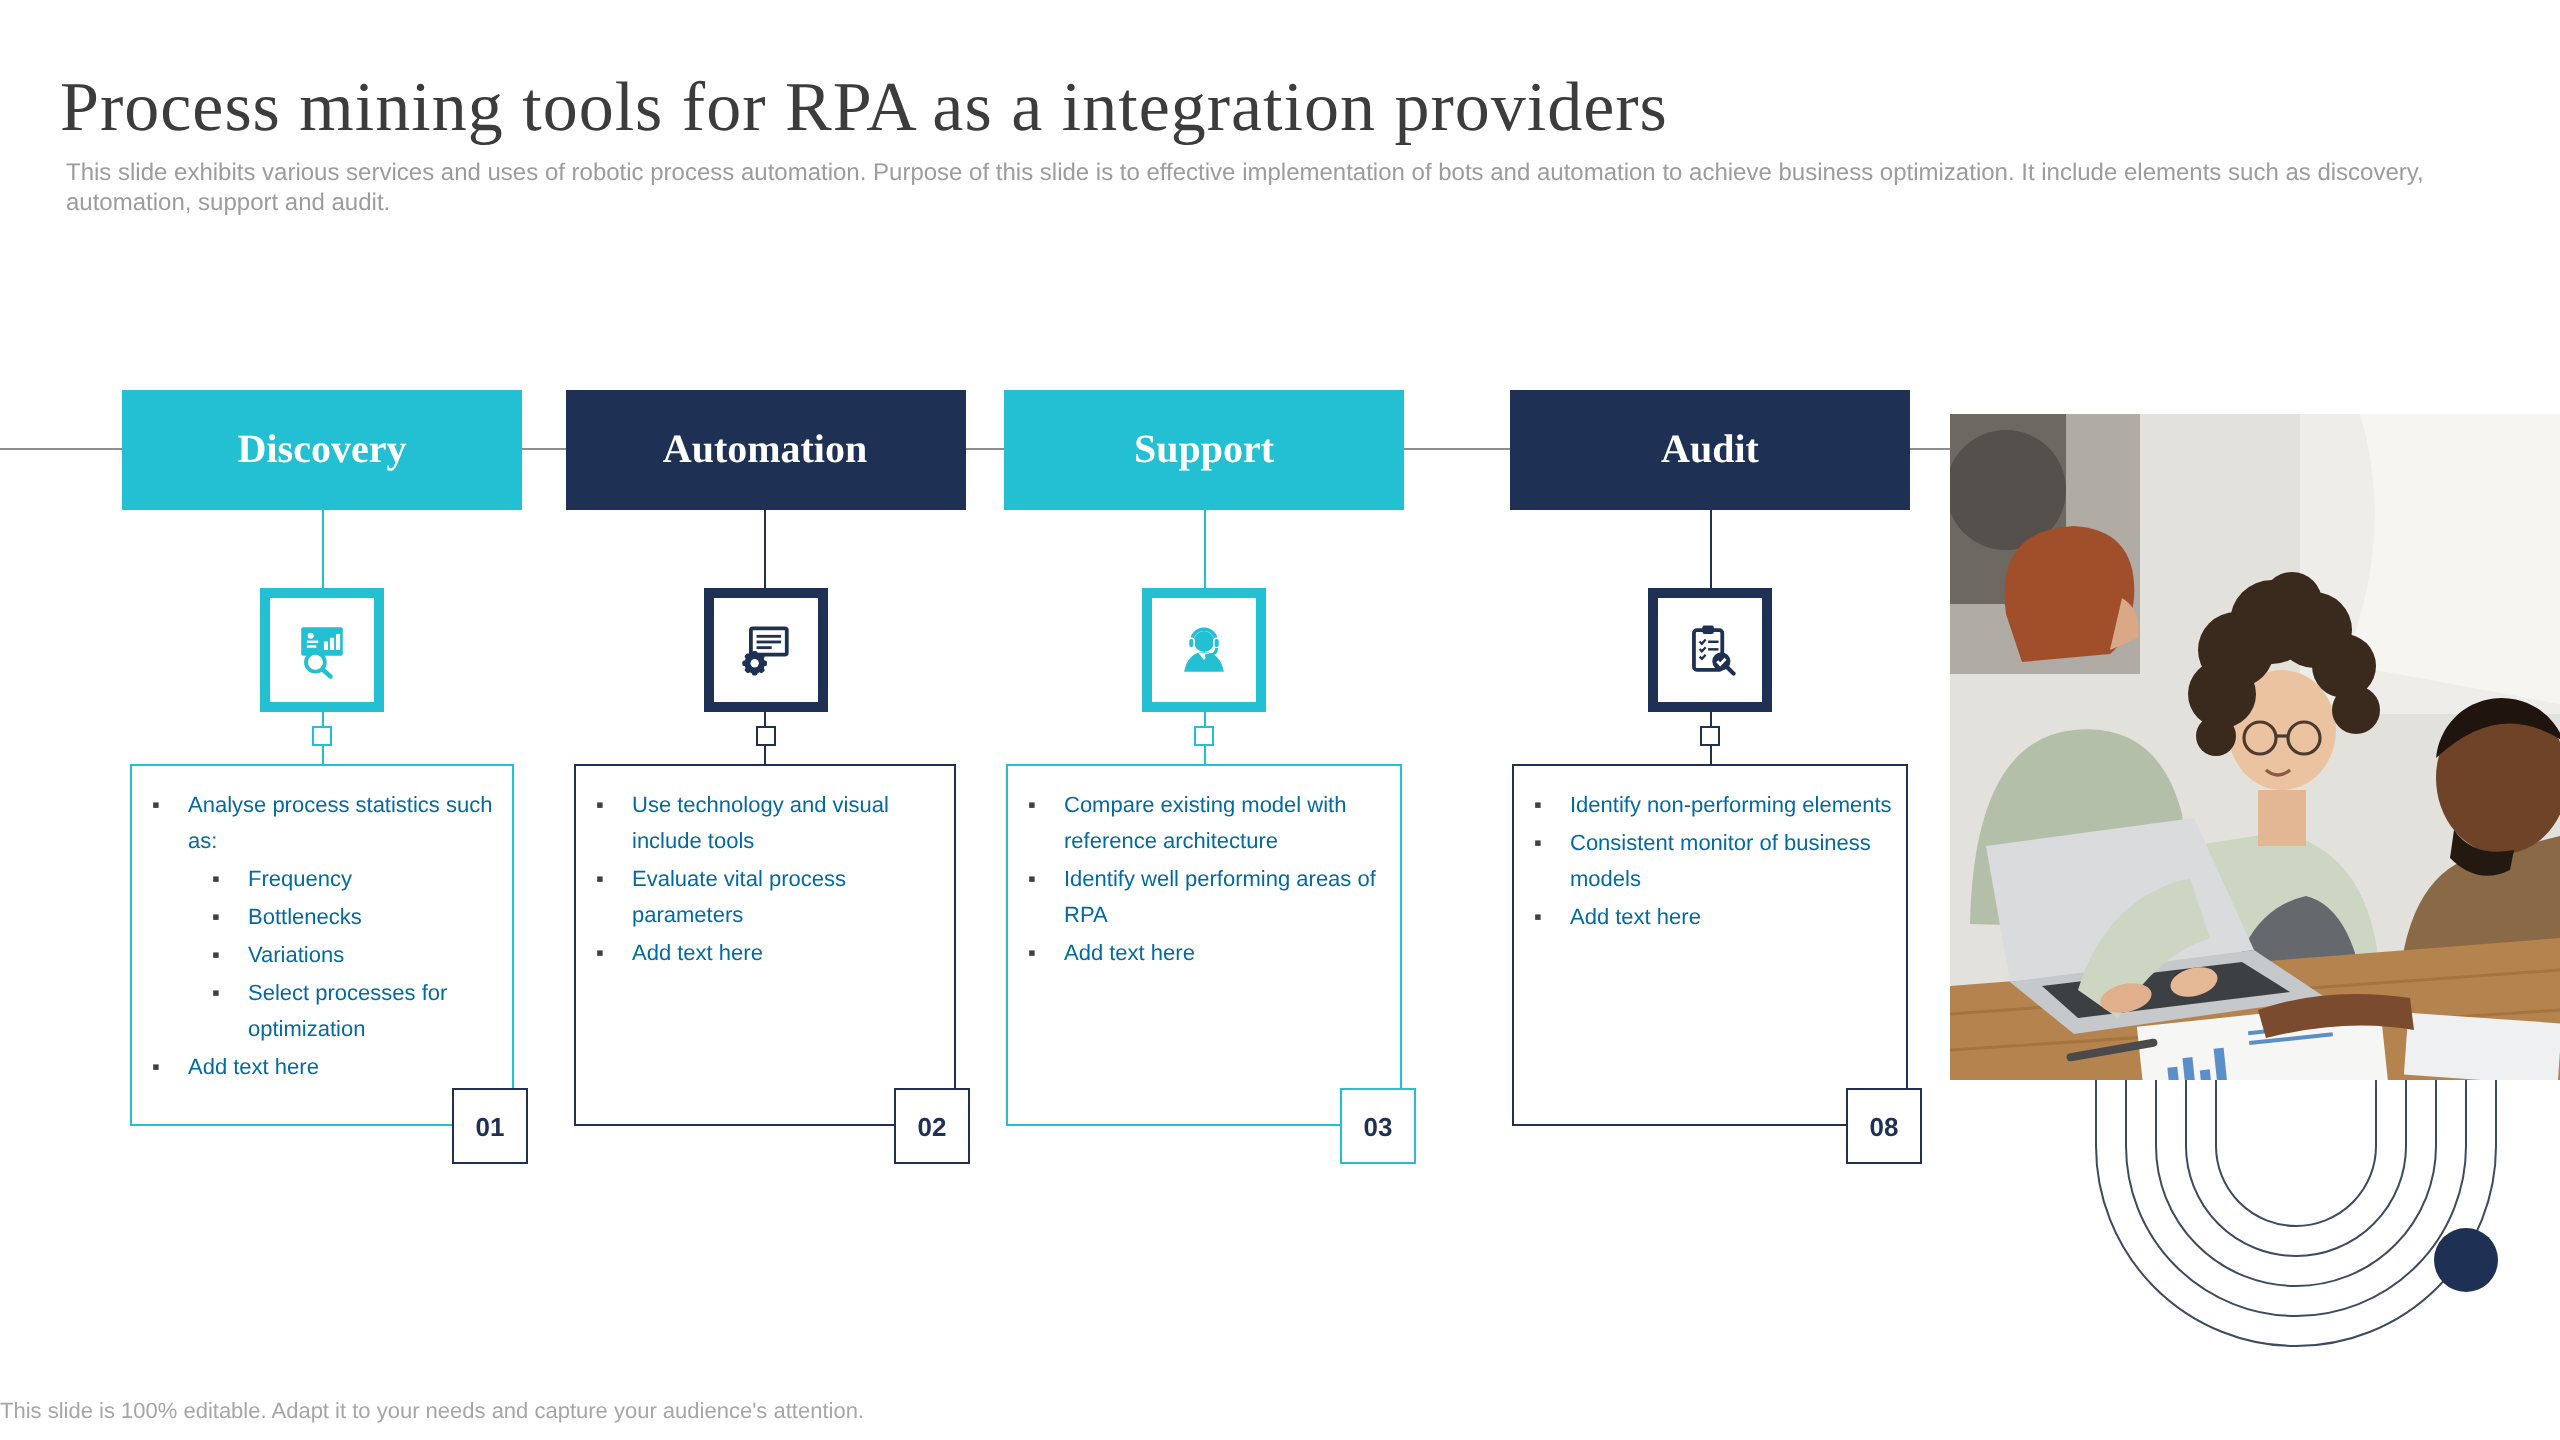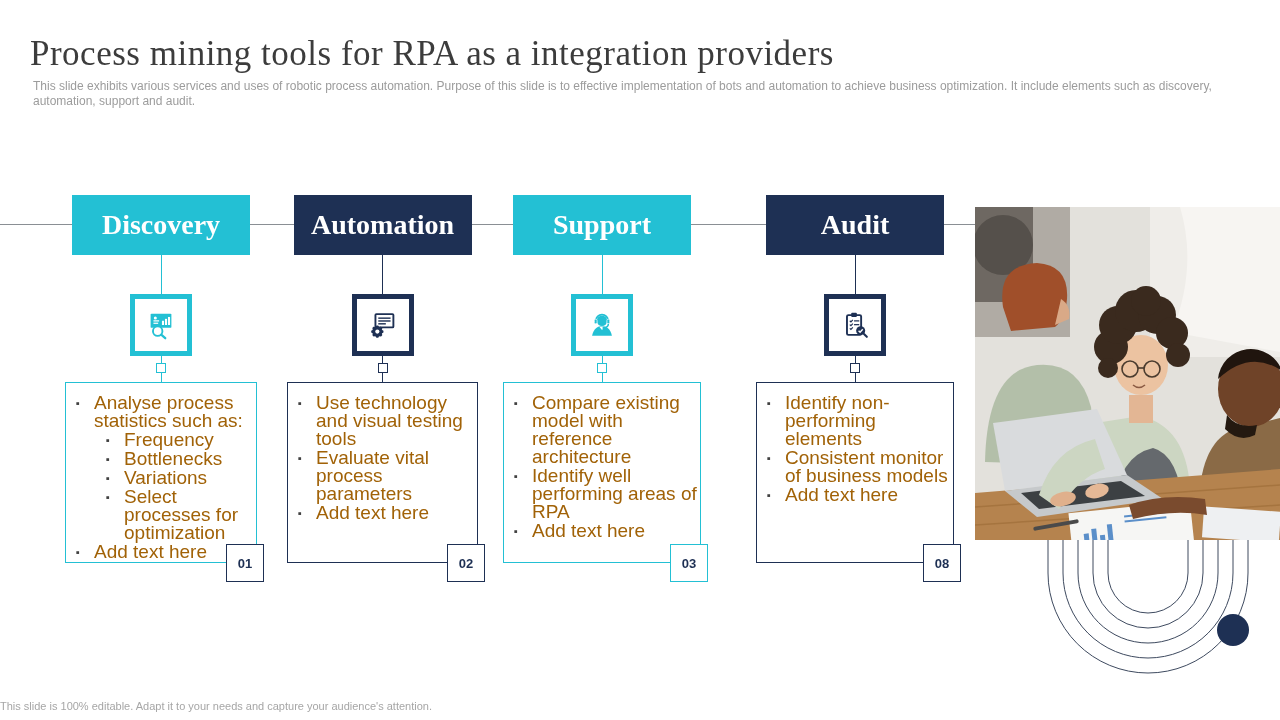--- a/index.html
+++ b/index.html
@@ -12,35 +12,35 @@
   .hline{position:absolute;left:0;top:224px;width:978px;height:1px;background:#8a8f94;}
 
   .column{position:absolute;top:195px;height:400px;}
   .col1{left:65px;width:192px;}
   .col2{left:287px;width:191px;}
   .col3{left:503px;width:198px;}
   .col4{left:756px;width:198px;}
 
   .stem{position:absolute;left:calc(50% - .5px);top:60px;width:1px;height:127px;
         background:var(--accent);z-index:1;}
-  .header{position:absolute;left:50%;transform:translateX(-50%);top:0;width:178px;height:60px;
+  .header{position:absolute;left:50%;transform:translateX(-50%);top:0;width:200px;height:60px;
           background:var(--accent);color:#fff;display:flex;align-items:center;justify-content:center;
-          font-family:"Liberation Serif",serif;font-weight:bold;font-size:28px;z-index:2;}
+          font-family:"Liberation Serif",serif;font-weight:bold;font-size:20px;z-index:2;}
   .iconbox{position:absolute;left:calc(50% - 31px);top:99px;width:62px;height:62px;background:#fff;
            border:5px solid var(--accent);box-sizing:border-box;display:flex;align-items:center;
            justify-content:center;z-index:2;color:var(--accent);}
   .sq{position:absolute;left:calc(50% - 5px);top:168px;width:10px;height:10px;background:#fff;
       border:1.5px solid var(--accent);box-sizing:border-box;z-index:2;}
   .textbox{position:absolute;left:0;right:0;top:187px;height:181px;border:1px solid var(--accent);
            box-sizing:border-box;background:#fff;}
   .bullets{padding:11px 3px 0 10px;}
   .brow{display:flex;margin-bottom:1px;}
   .brow.sub{padding-left:30px;}
   .bmark{width:18px;flex:none;font-size:11px;line-height:18px;color:#404040;}
-  .btxt{font-size:19px;line-height:18px;color:#a16207;}
+  .btxt{font-size:11px;line-height:18px;color:#0369a1;}
   .numbox{position:absolute;right:-7px;top:349px;width:38px;height:38px;background:#fff;
           border:1.5px solid var(--numb);box-sizing:border-box;display:flex;align-items:center;
           justify-content:center;font-weight:bold;font-size:13px;color:#1e3054;z-index:3;}
 
   .photo{position:absolute;left:975px;top:207px;width:305px;height:333px;}
   .arcs{position:absolute;left:1020px;top:540px;width:260px;height:150px;}
   .footer{position:absolute;left:0;right:0;top:700px;font-size:11px;color:#a6a6a6;}
 </style>
 </head>
 <body>
@@ -117,21 +117,21 @@
           <circle cx="12" cy="25" r="5.5"></circle>
         </g>
         <circle cx="12" cy="25" r="2.2" fill="#fff"></circle>
       </svg>
     </div>
     <div class="sq"></div>
     <div class="textbox">
       <div class="bullets">
           <div class="brow">
             <span class="bmark">▪</span>
-            <span class="btxt">Use technology and visual testing tools</span>
+            <span class="btxt">Use technology and visual include tools</span>
           </div>
           <div class="brow">
             <span class="bmark">▪</span>
             <span class="btxt">Evaluate vital process parameters</span>
           </div>
           <div class="brow">
             <span class="bmark">▪</span>
             <span class="btxt">Add text here</span>
           </div>
         </div>

